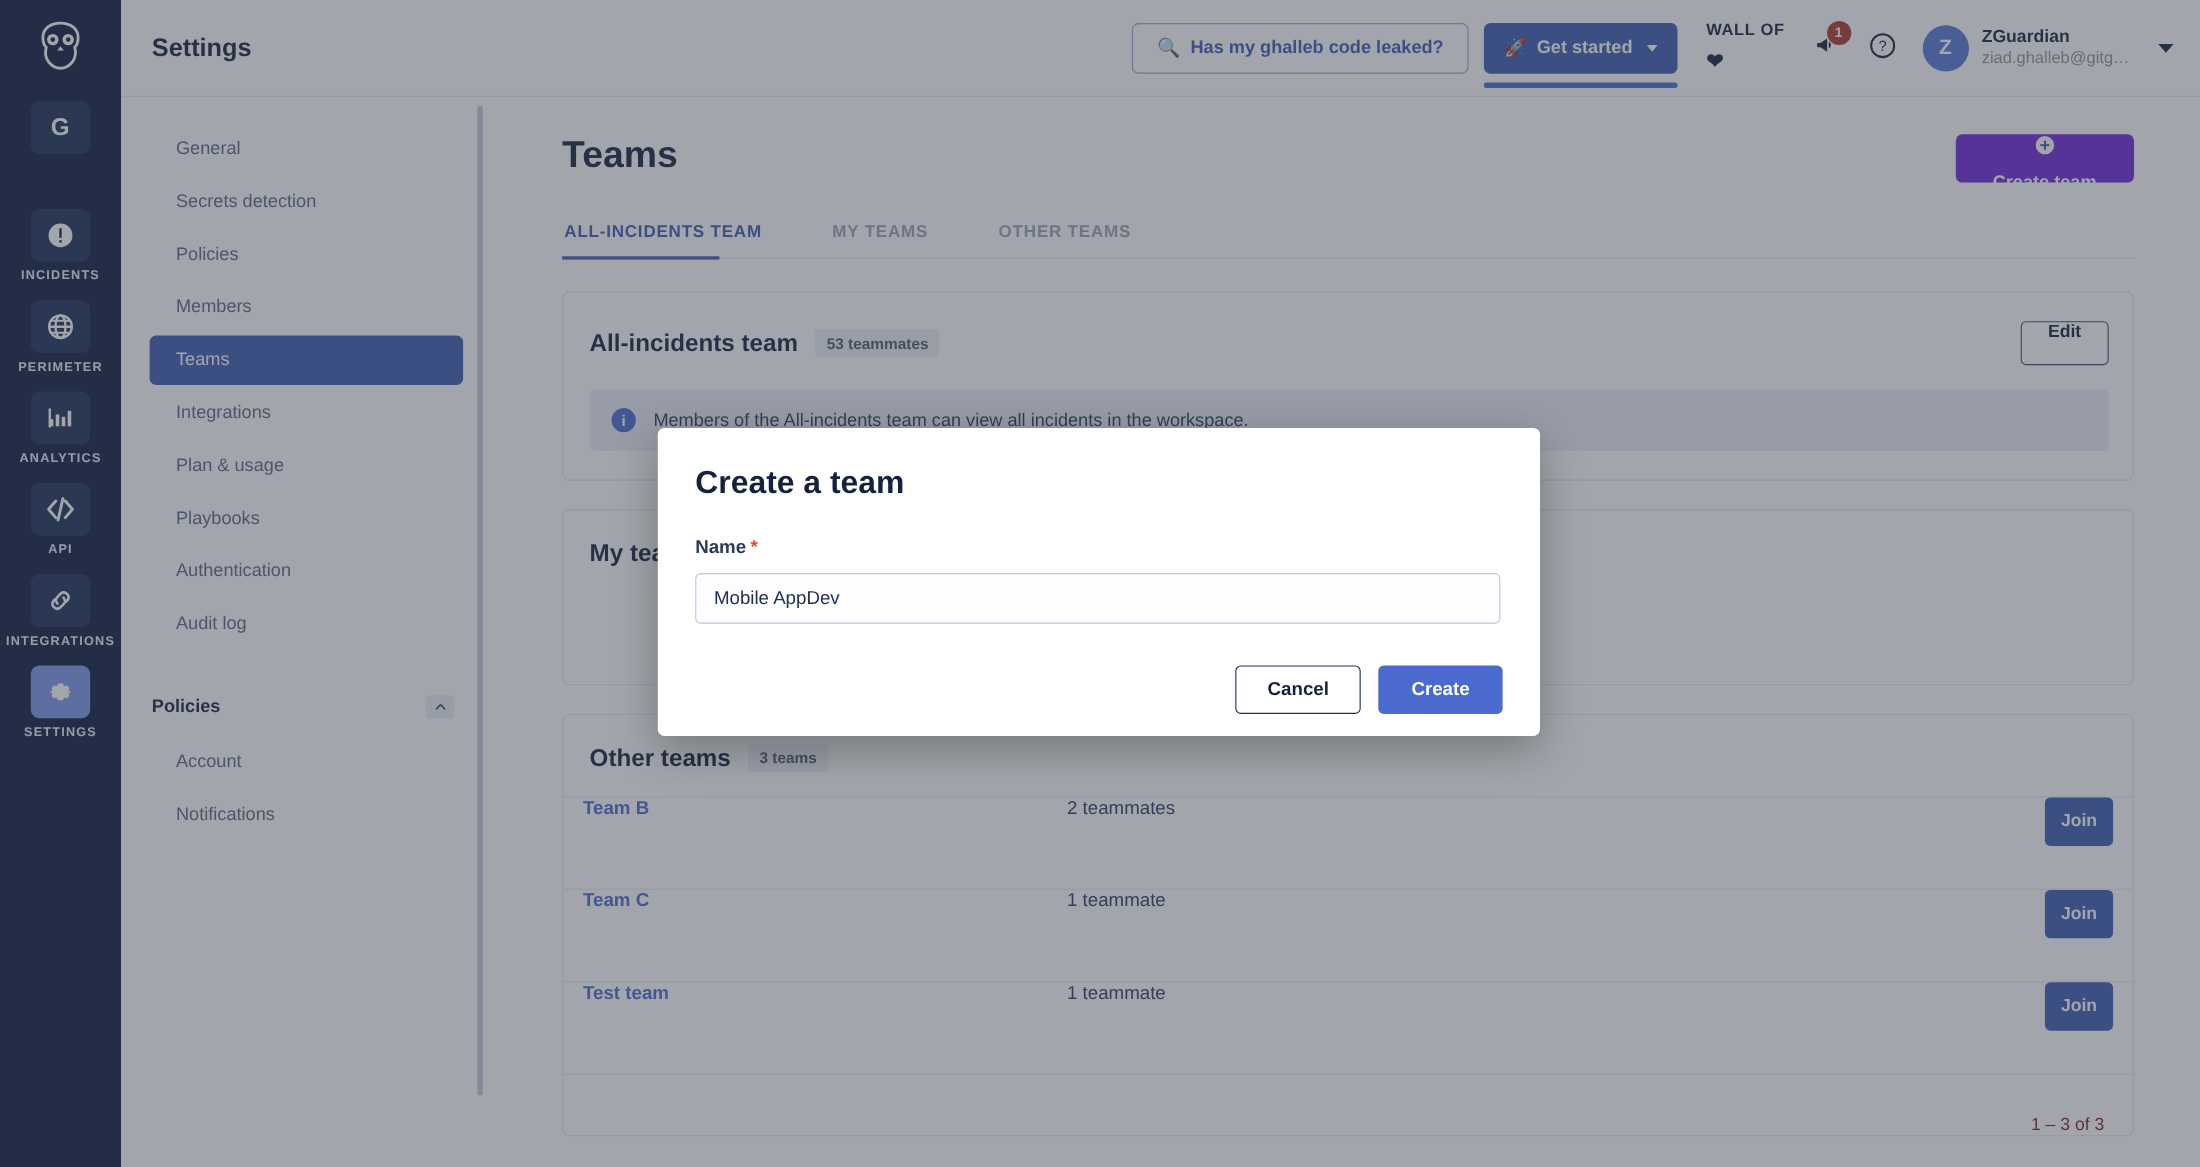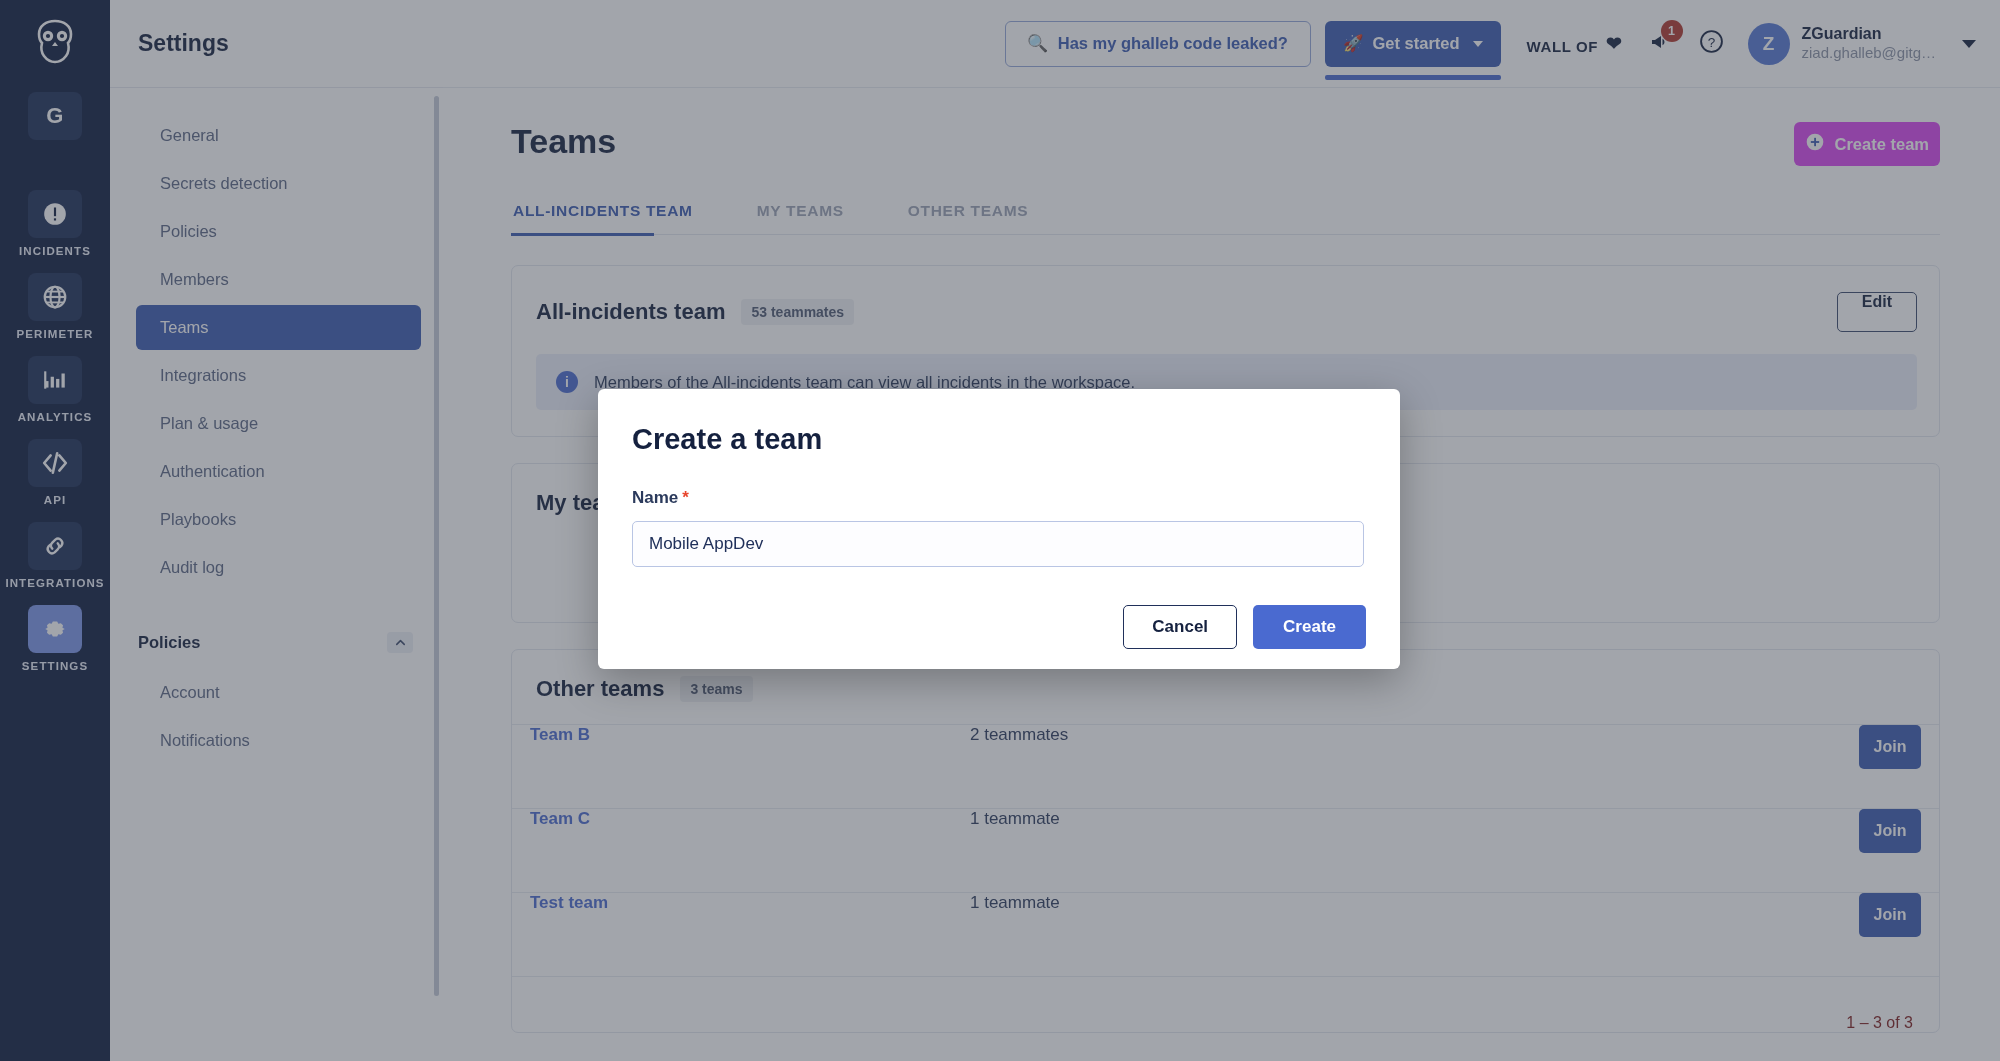--- a/index.html
+++ b/index.html
@@ -139,23 +139,23 @@
     border-left: 5px solid transparent; border-right: 5px solid transparent;
     border-top: 6px solid #ffffff;
   }
   .gs-underline {
     position: absolute; left: 0; bottom: -13px;
     width: 100%; height: 5px; background: #4a6ad0; border-radius: 2px;
   }
 
   .wall {
     margin-left: 26px;
-    display: flex; align-items: flex-end; gap: 8px;
+    display: flex; align-items: flex-start; gap: 8px;
     font-size: 15px; font-weight: 700; letter-spacing: .6px;
-    color: #15213f; cursor: pointer; white-space: nowrap;
+    color: #15213f; cursor: pointer; white-space: nowrap; flex-direction: column;
   }
   .wall .heart { color: #15213f; font-size: 19px; }
 
   .bell { position: relative; margin-left: 26px; cursor: pointer; display: flex; align-items: center; }
   .bell svg { width: 24px; height: 24px; fill: #15213f; }
   .badge {
     position: absolute; top: -10px; right: -10px;
     min-width: 22px; height: 22px; border-radius: 11px;
     background: #b0372c; color: #fff;
     font-size: 12.5px; font-weight: 700;
@@ -189,23 +189,23 @@
     background: #ffffff;
     overflow: hidden;
   }
   .main-head {
     display: flex; align-items: flex-start; justify-content: space-between;
     padding: 34px 60px 0 68px;
   }
   .page-title { font-size: 34px; font-weight: 700; color: #15213f; }
   .create-team-btn {
     display: flex; align-items: center; gap: 10px;
-    height: 44px; padding: 0 11px; border-radius: 6px;
-    background: #d946ef; color: #ffffff;
-    font-size: 16.5px; font-weight: 600; cursor: pointer;
+    height: 44px; padding: 0 34px; border-radius: 6px;
+    background: #6d28d9; color: #ffffff;
+    font-size: 16.5px; font-weight: 600; cursor: pointer; flex-direction: column;
   }
   .create-team-btn svg { width: 20px; height: 20px; fill: #ffffff; }
 
   .tabs {
     position: relative;
     margin: 36px 60px 0 68px;
     border-bottom: 1px solid #e2e6ee;
     display: flex; gap: 56px;
   }
   .tab {
@@ -425,22 +425,22 @@
     <div class="nav-scroll">
 
 
       <div class="nav-item">General</div>
       <div class="nav-item">Secrets detection</div>
       <div class="nav-item">Policies</div>
       <div class="nav-item">Members</div>
       <div class="nav-item active">Teams</div>
       <div class="nav-item">Integrations</div>
       <div class="nav-item">Plan &amp; usage</div>
+      <div class="nav-item">Playbooks</div>
       <div class="nav-item">Authentication</div>
-      <div class="nav-item">Playbooks</div>
       <div class="nav-item">Audit log</div>
 
       <div class="nav-group-head" style="margin-top:28px">
         <div class="gtitle">Policies</div>
         <div class="chev">
           <svg viewBox="0 0 24 24">
               <polyline points="6,15 12,9 18,15" stroke-linecap="round" stroke-linejoin="round"></polyline>
             </svg>
         </div>
       </div>

